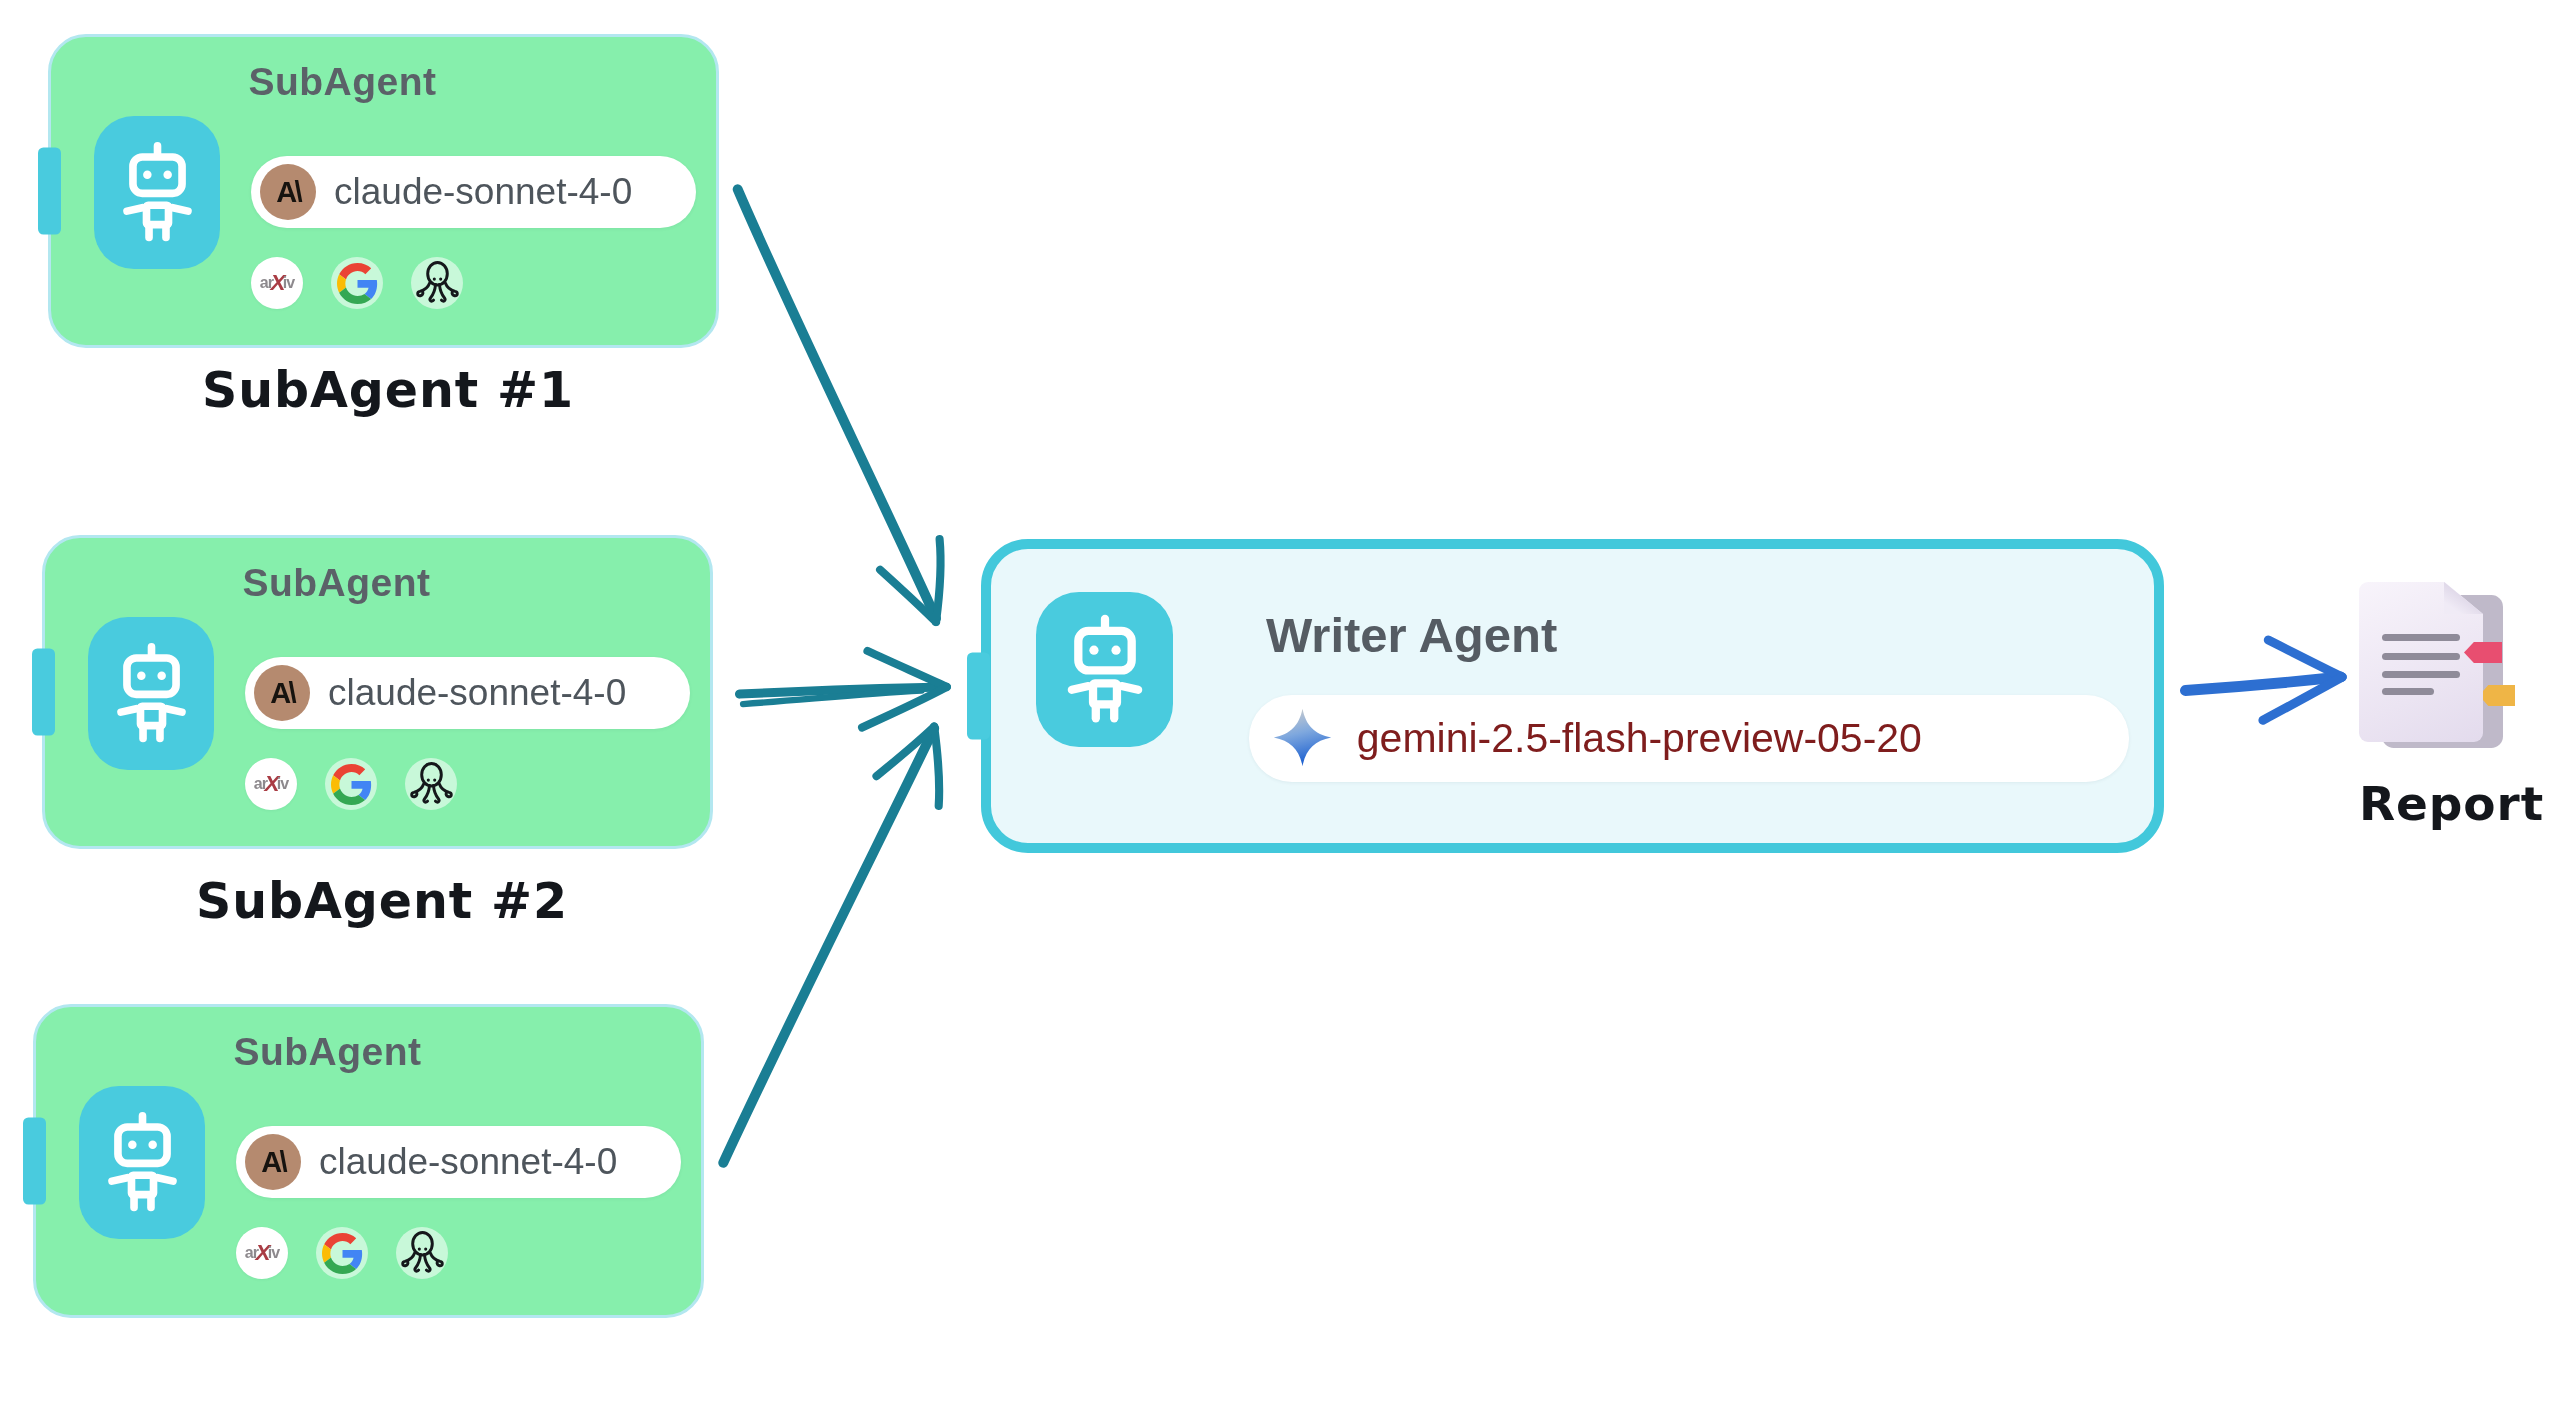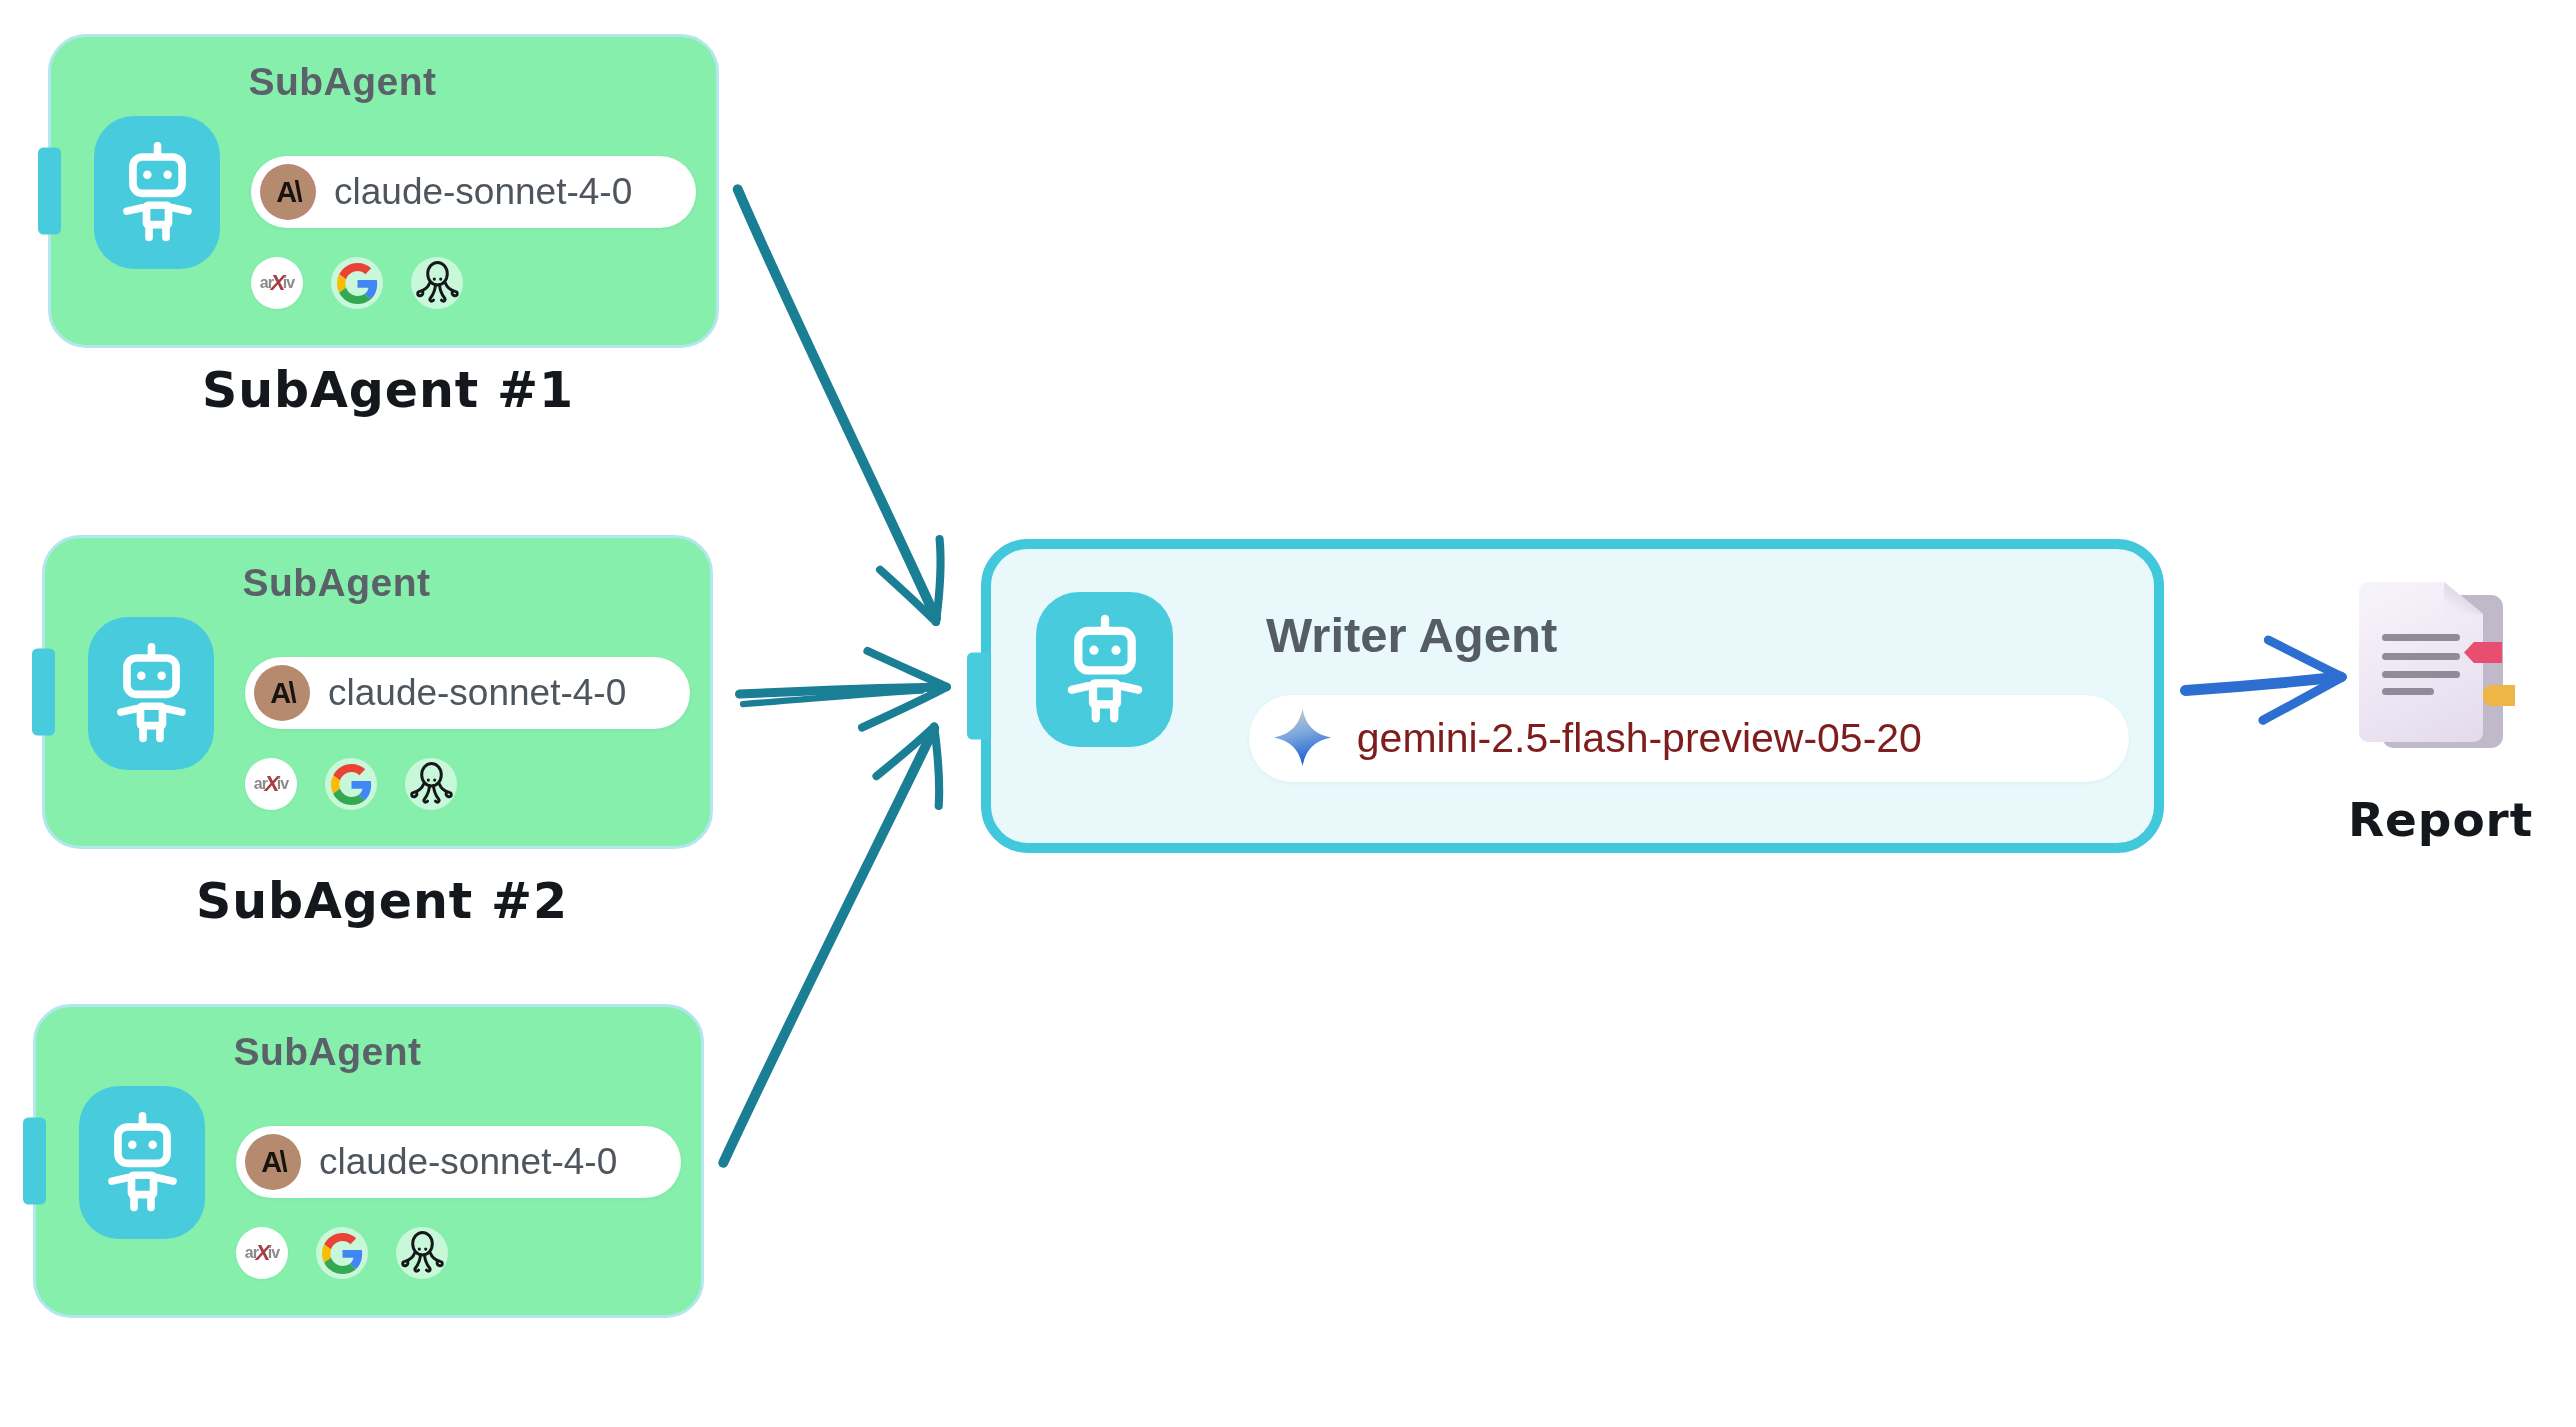--- a/index.html
+++ b/index.html
@@ -303,16 +303,16 @@
     <div class="back"></div>
     <div class="tag yellow"></div>
     <div class="front"></div>
     <div class="fold"></div>
     <div class="line l1"></div>
     <div class="line l2"></div>
     <div class="line l3"></div>
     <div class="line l4"></div>
     <div class="tag pink"></div>
   </div>
-  <div class="caption report-cap" style="left:2337px; top:792px;">Report</div>
+  <div class="caption report-cap" style="left:2337px; top:776px;text-align:right;">Report</div>
 
 </div>
 
 
 </body></html>

